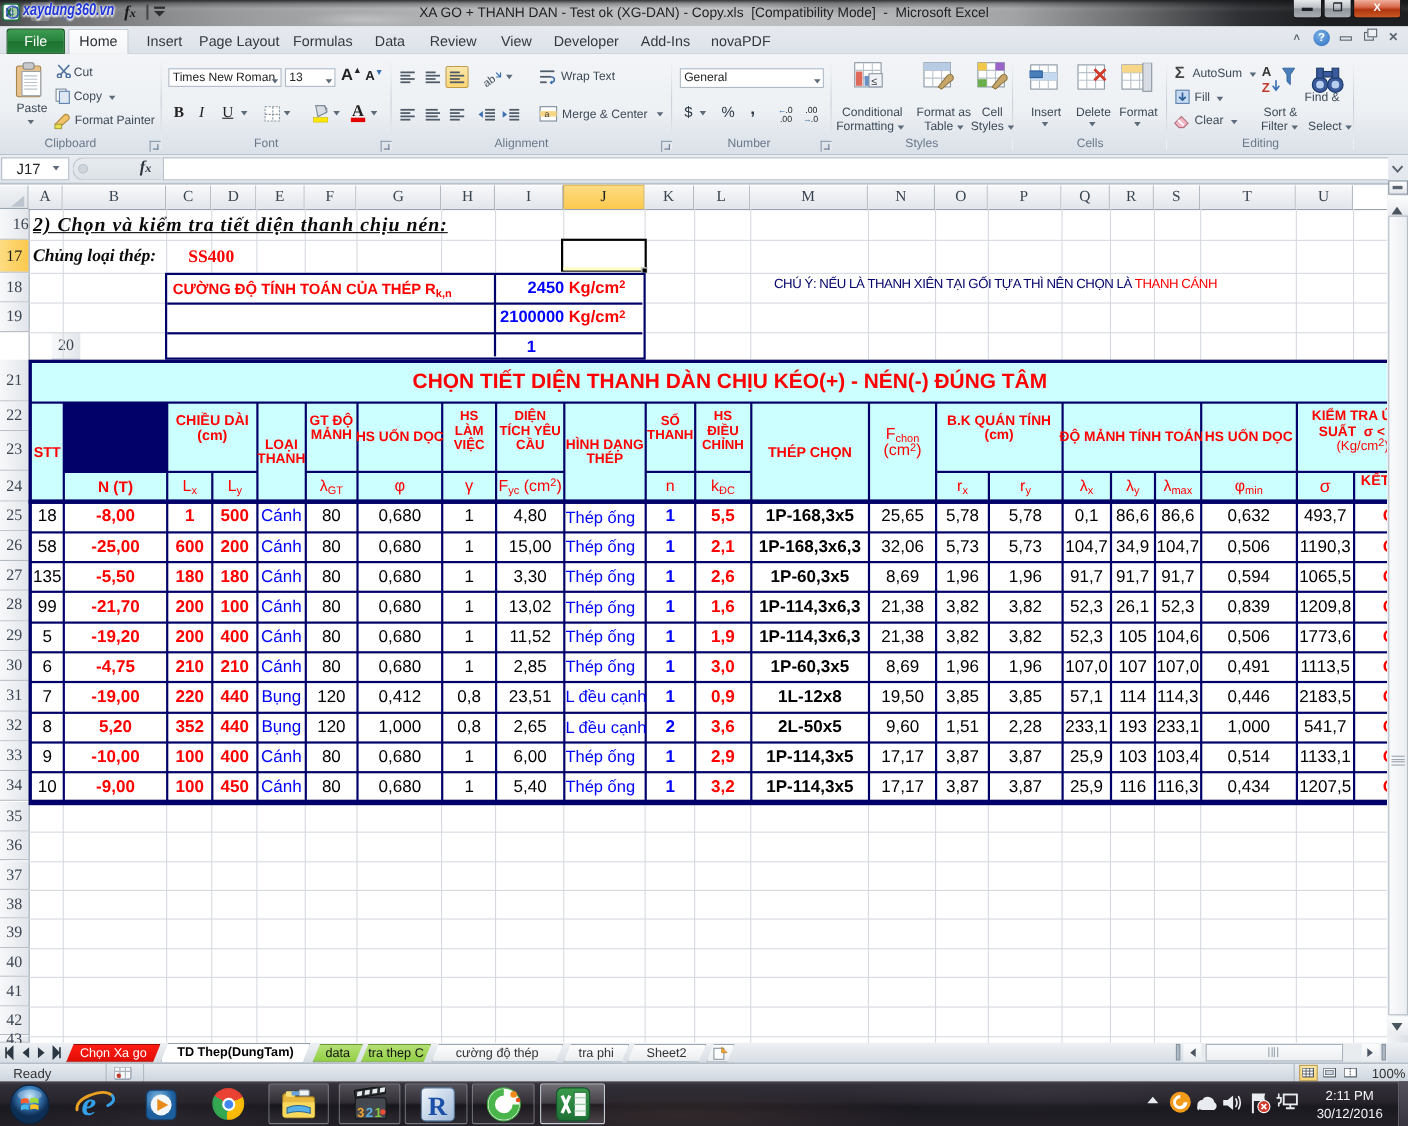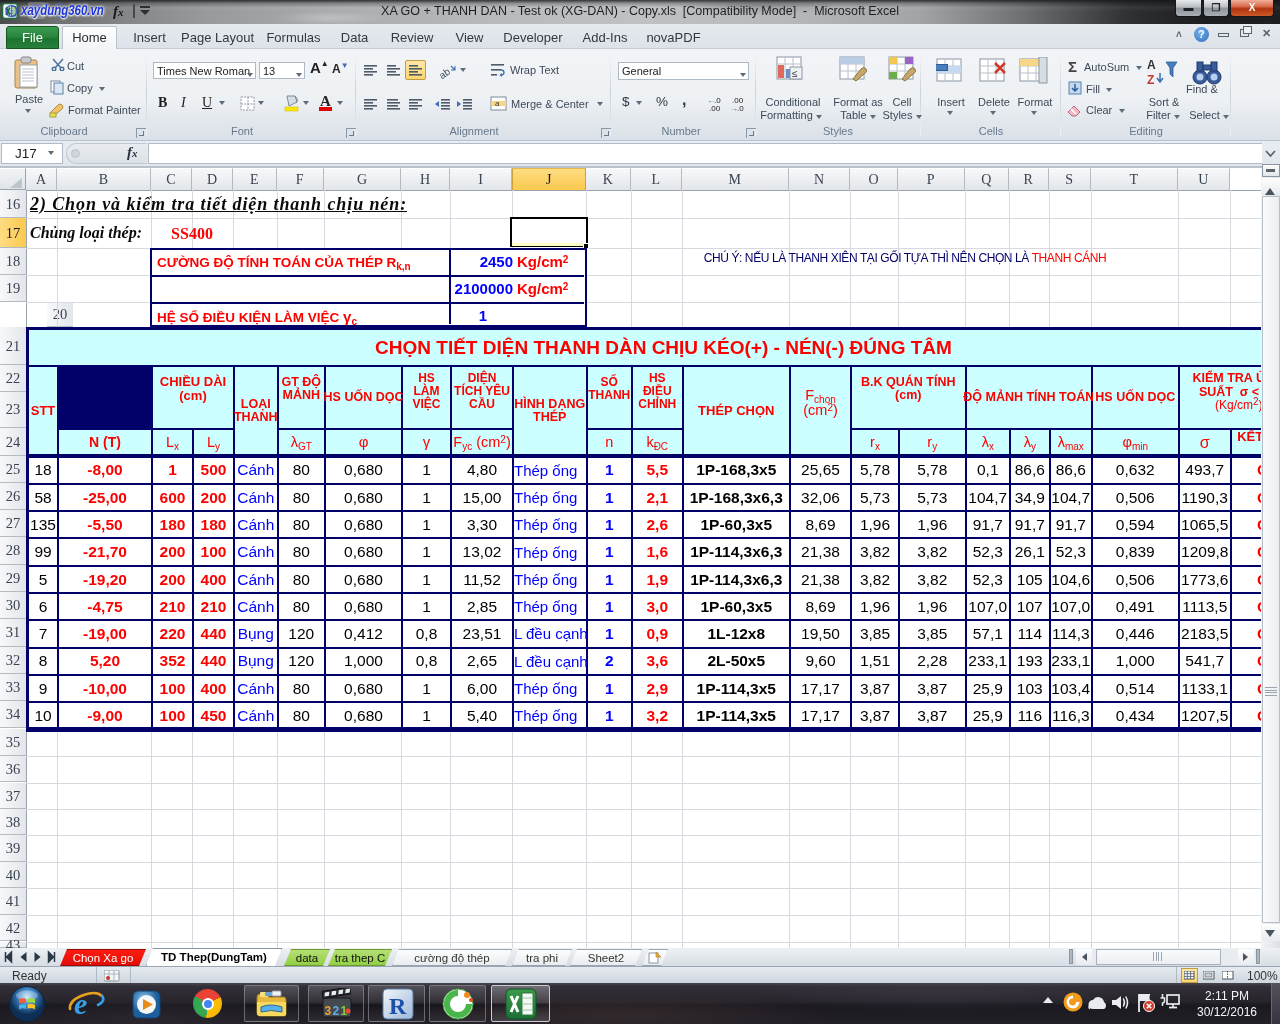--- a/index.html
+++ b/index.html
@@ -434,21 +434,21 @@
 <div class="chead abs" style="left:681.5px;width:107.5px">M</div>
 <div class="chead abs" style="left:789px;width:61px">N</div>
 <div class="chead abs" style="left:850px;width:48px">O</div>
 <div class="chead abs" style="left:898px;width:66.5px">P</div>
 <div class="chead abs" style="left:964.5px;width:44.5px">Q</div>
 <div class="chead abs" style="left:1009px;width:39.5px">R</div>
 <div class="chead abs" style="left:1048.5px;width:42.5px">S</div>
 <div class="chead abs" style="left:1091px;width:86.5px">T</div>
 <div class="chead abs" style="left:1177.5px;width:52.5px">U</div>
 <div class="abs" style="left:0;top:190px;width:1261px;height:1px;background:#9aa4af"></div>
-<div class="rhead" style="top:190px;height:28px;line-height:28px;">16</div>
+<div class="rhead" style="top:190px;height:28px;line-height:28px;text-align:right;">16</div>
 <div class="rhead" style="top:218px;height:30px;line-height:30px;background:linear-gradient(90deg,#fddc82,#fbc94d);color:#1c1c1c;">17</div>
 <div class="rhead" style="top:248px;height:27px;line-height:27px;">18</div>
 <div class="rhead" style="top:275px;height:27px;line-height:27px;">19</div>
 <div class="rhead" style="top:302px;height:25px;line-height:25px;margin-left:47px;">20</div>
 <div class="rhead" style="top:327px;height:38px;line-height:38px;">21</div>
 <div class="rhead" style="top:365px;height:27px;line-height:27px;">22</div>
 <div class="rhead" style="top:392px;height:35.5px;line-height:35.5px;">23</div>
 <div class="rhead" style="top:427.5px;height:28.0px;line-height:28.0px;">24</div>
 <div class="rhead" style="top:455.5px;height:27.30000000000001px;line-height:27.30000000000001px;">25</div>
 <div class="rhead" style="top:482.8px;height:27.30000000000001px;line-height:27.30000000000001px;">26</div>
@@ -530,21 +530,20 @@
 <div class="abs" style="left:151px;top:225px;width:82px;text-align:center;font-family:'Liberation Serif',serif;font-size:16px;font-weight:bold;color:#fe0000">SS400</div>
 <div class="abs" style="left:509.5px;top:216.5px;width:78px;height:30px;border:2.5px solid #000;background:#fff"></div>
 <div class="abs" style="left:512px;top:242.5px;width:71px;height:3.5px;background:#ffffc5"></div>
 <div class="abs" style="left:583px;top:243px;width:6px;height:6px;background:#000;border:1px solid #fff"></div>
 <div class="abs" style="left:610px;top:251px;width:590px;text-align:center;font-size:12px;letter-spacing:-0.4px;font-weight:normal;color:#010169;white-space:nowrap">CHÚ Ý: NẾU LÀ THANH XIÊN TẠI GỐI TỰA THÌ NÊN CHỌN LÀ <span style="color:#fe0000">THANH CÁNH</span></div>
 <div id="stable" class="abs">
 <div class="abs" style="left:297px;top:0;width:2px;height:74px;background:#010169"></div>
 <div class="abs" style="left:0;top:25px;width:432px;height:2px;background:#010169"></div>
 <div class="abs" style="left:0;top:52px;width:432px;height:2px;background:#010169"></div>
 <div class="strow" style="top:0">CƯỜNG ĐỘ TÍNH TOÁN CỦA THÉP R<sub>k,n</sub></div>
-<div class="strow" style="top:54px">HỆ SỐ ĐIỀU KIỆN LÀM VIỆC <span style="font-size:15px">γ</span><sub>c</sub></div>
 <div class="abs" style="left:299px;top:0;width:62px;height:24px;text-align:right;font-size:15px;font-weight:bold;color:#0000fe;line-height:24px">2450</div>
 <div class="abs" style="left:365px;top:0;height:24px;font-size:15px;font-weight:bold;color:#fe0000;line-height:24px">Kg/cm<sup style="font-size:10px">2</sup></div>
 <div class="abs" style="left:299px;top:27px;width:62px;height:24px;text-align:right;font-size:15px;font-weight:bold;color:#0000fe;line-height:24px">2100000</div>
 <div class="abs" style="left:365px;top:27px;height:24px;font-size:15px;font-weight:bold;color:#fe0000;line-height:24px">Kg/cm<sup style="font-size:10px">2</sup></div>
 <div class="abs" style="left:300px;top:54px;width:62px;height:24px;text-align:center;font-size:15px;font-weight:bold;color:#0000fe;line-height:24px">1</div>
 </div>
 <div id="bigtable">
 <div id="bigtitle">CHỌN TIẾT DIỆN THANH DÀN CHỊU KÉO(+) - NÉN(-) ĐÚNG TÂM</div>
 <div id="tgrid" style="grid-template-columns:28px 92px 39px 39px 41.5px 45.5px 75px 47px 60px 71.5px 43.5px 48.5px 105.5px 59px 46px 64.5px 42.5px 37.5px 40.5px 84.5px 50.5px 66px;grid-template-rows:25px 33.5px 26px 25.3px 25.3px 25.3px 25.3px 25.3px 25.3px 25.3px 25.3px 25.3px 24.3px">
 <div style="grid-column:1/span 1;grid-row:1/span 3;">

